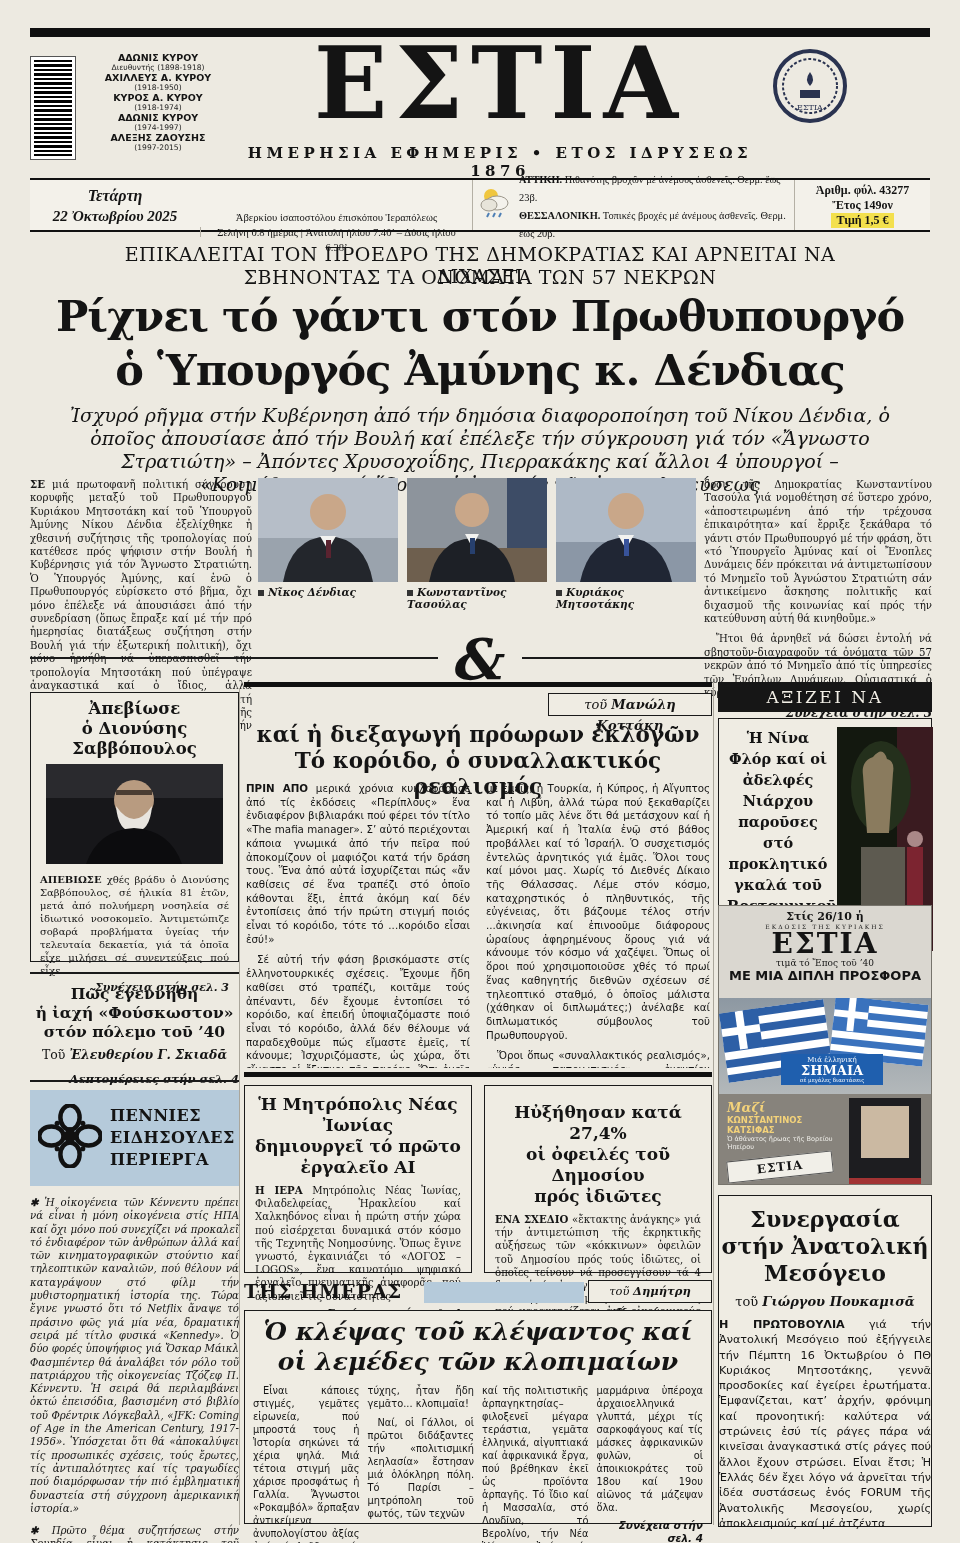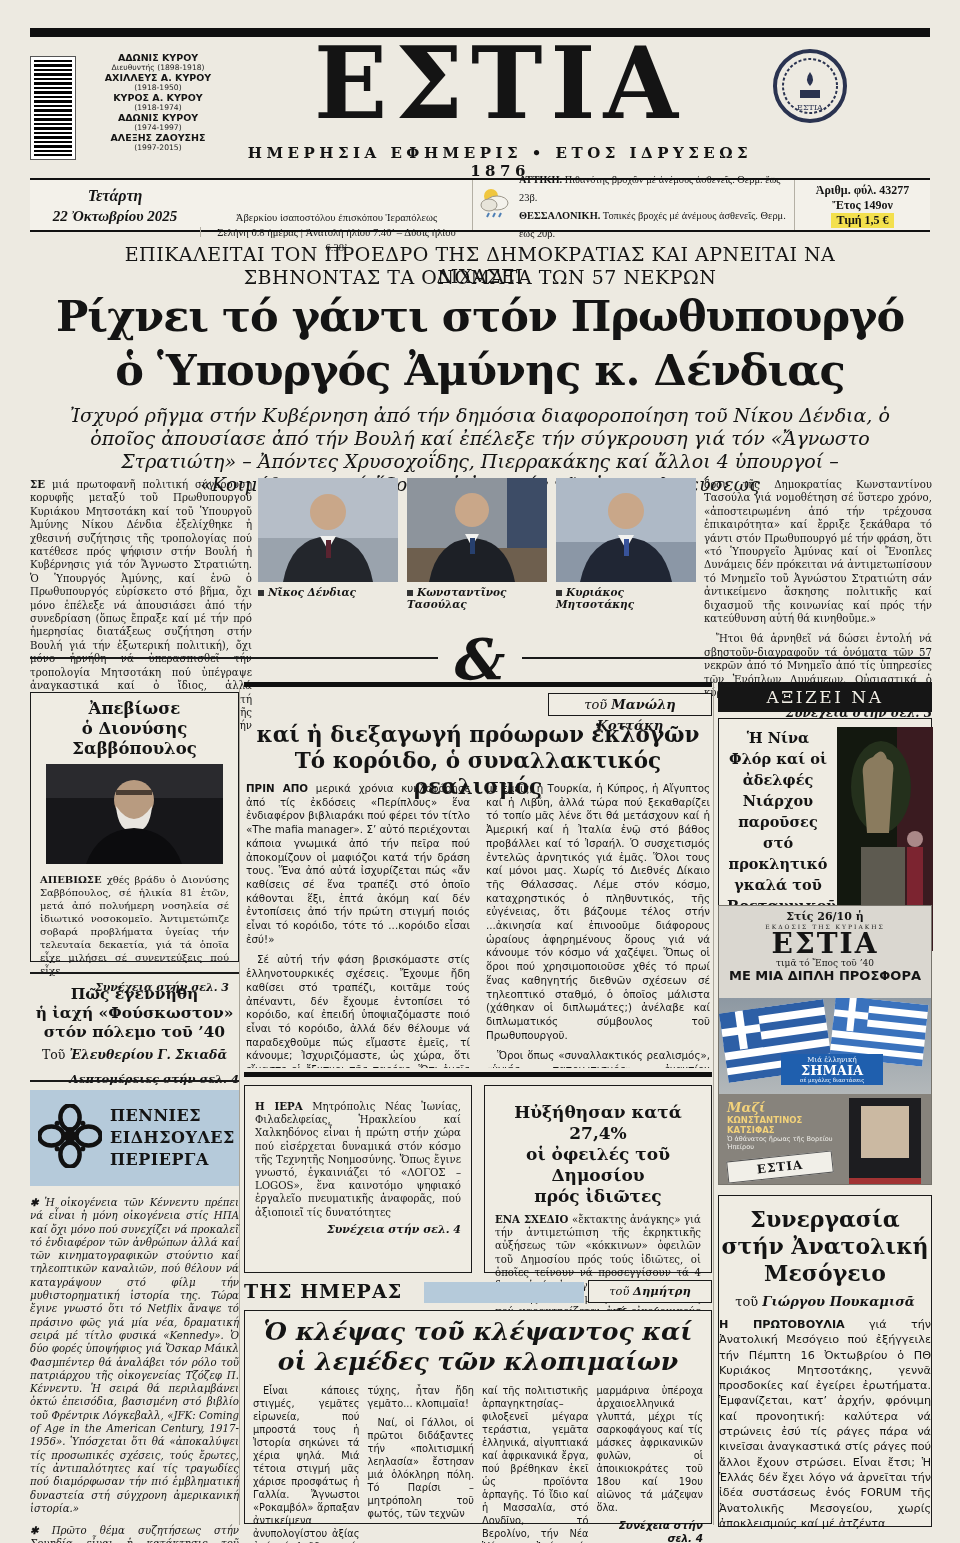--- a/index.html
+++ b/index.html
@@ -365,20 +365,25 @@
       <div class="pennies-word">ΕΙΔΗΣΟΥΛΕΣ</div>
       <div class="pennies-word">ΠΕΡΙΕΡΓΑ</div>
     </span>
   </div>
   <div class="abs" style="left:30px;top:1196px;width:209px;">
     <p class="penny just" style="margin:0 0 9px 0;"><b>✱</b> <span>Ἡ οἰκογένεια τῶν Κέννεντυ πρέπει νά εἶναι ἡ μόνη οἰκογένεια στίς ΗΠΑ καί ὄχι μόνο πού συνεχίζει νά προκαλεῖ τό ἐνδιαφέρον τῶν ἀνθρώπων ἀλλά καί τῶν κινηματογραφικῶν στούντιο καί τηλεοπτικῶν καναλιῶν, πού θέλουν νά καταγράψουν στό φίλμ τήν μυθιστορηματική ἱστορία της. Τώρα ἔγινε γνωστό ὅτι τό Netflix ἄναψε τό πράσινο φῶς γιά μία νέα, δραματική σειρά μέ τίτλο φυσικά «Kennedy». Ὁ δύο φορές ὑποψήφιος γιά Ὄσκαρ Μάικλ Φασμπέντερ θά ἀναλάβει τόν ρόλο τοῦ πατριάρχου τῆς οἰκογενείας Τζόζεφ Π. Κέννεντυ. Ἡ σειρά θά περιλαμβάνει ὀκτώ ἐπεισόδια, βασισμένη στό βιβλίο τοῦ Φρέντρικ Λόγκεβαλλ, «JFK: Coming of Age in the American Century, 1917-1956». Ὑπόσχεται ὅτι θά «ἀποκαλύψει τίς προσωπικές σχέσεις, τούς ἔρωτες, τίς ἀντιπαλότητες καί τίς τραγωδίες πού διαμόρφωσαν τήν πιό ἐμβληματική δυναστεία στή σύγχρονη ἀμερικανική ἱστορία.»</span></p>
     <p class="penny just" style="margin:0;"><b>✱</b> <span>Πρῶτο θέμα συζητήσεως στήν Σουηδία εἶναι ἡ κατάκτησις τοῦ πρωταθλήματος ποδοσφαίρου ἀπό μιά ὁμάδα πού ἔχει ἕδρα ἕνα ψαροχώρι μέ 1.500 κατοίκους. Ἡ ἀπίθανη Μιάλμπι ἔγραψε ἱστορία καί ἐξησφάλισε τό πρωτάθλημα γιά πρώτη φορά στήν Σουηδία, καθώς ἐξησφάλισε καί μαθηματικά τό πρωτάθλημα γιά πρώτη φορά στήν ἱστορία της. «Εἶναι πραγματικά λυτρωτικό νά τό ζοῦμε αὐτό πρίν κἄν τελειώσει τό πρωτάθλημα, εἶναι κάτι μοναδικό» δήλωσε ὁ προπονητής τῆς ὁμάδας, Ἄντερς Τόρστενσον.</span></p>
   </div>
 
   <div class="abs boxed" style="left:244px;top:1085px;width:228px;height:188px;padding:8px 10px;">
+    <div class="bx-head ctr">
+      <div>Ἡ Μητρόπολις Νέας Ἰωνίας</div>
+      <div>δημιουργεῖ τό πρῶτο</div>
+      <div>ἐργαλεῖο ΑΙ</div>
+    </div>
     <div class="bx-body just" style="margin-top:6px;">
       <b>Η ΙΕΡΑ</b> <span>Μητρόπολις Νέας Ἰωνίας, Φιλαδελφείας, Ἡρακλείου καί Χαλκηδόνος εἶναι ἡ πρώτη στήν χώρα πού εἰσέρχεται δυναμικά στόν κόσμο τῆς Τεχνητῆς Νοημοσύνης. Ὅπως ἔγινε γνωστό, ἐγκαινιάζει τό «ΛΟΓΟΣ – LOGOS», ἕνα καινοτόμο ψηφιακό ἐργαλεῖο πνευματικῆς ἀναφορᾶς, πού ἀξιοποιεῖ τίς δυνατότητες</span>
     </div>
     <div class="cont" style="font-size:11px;margin-top:4px;">Συνέχεια στήν σελ. 4</div>
   </div>
 
   <div class="abs boxed" style="left:484px;top:1085px;width:228px;height:188px;padding:16px 10px;">
     <div class="bx-head ctr">
       <div>Ηὐξήθησαν κατά 27,4%</div>
       <div>οἱ ὀφειλές τοῦ Δημοσίου</div>

